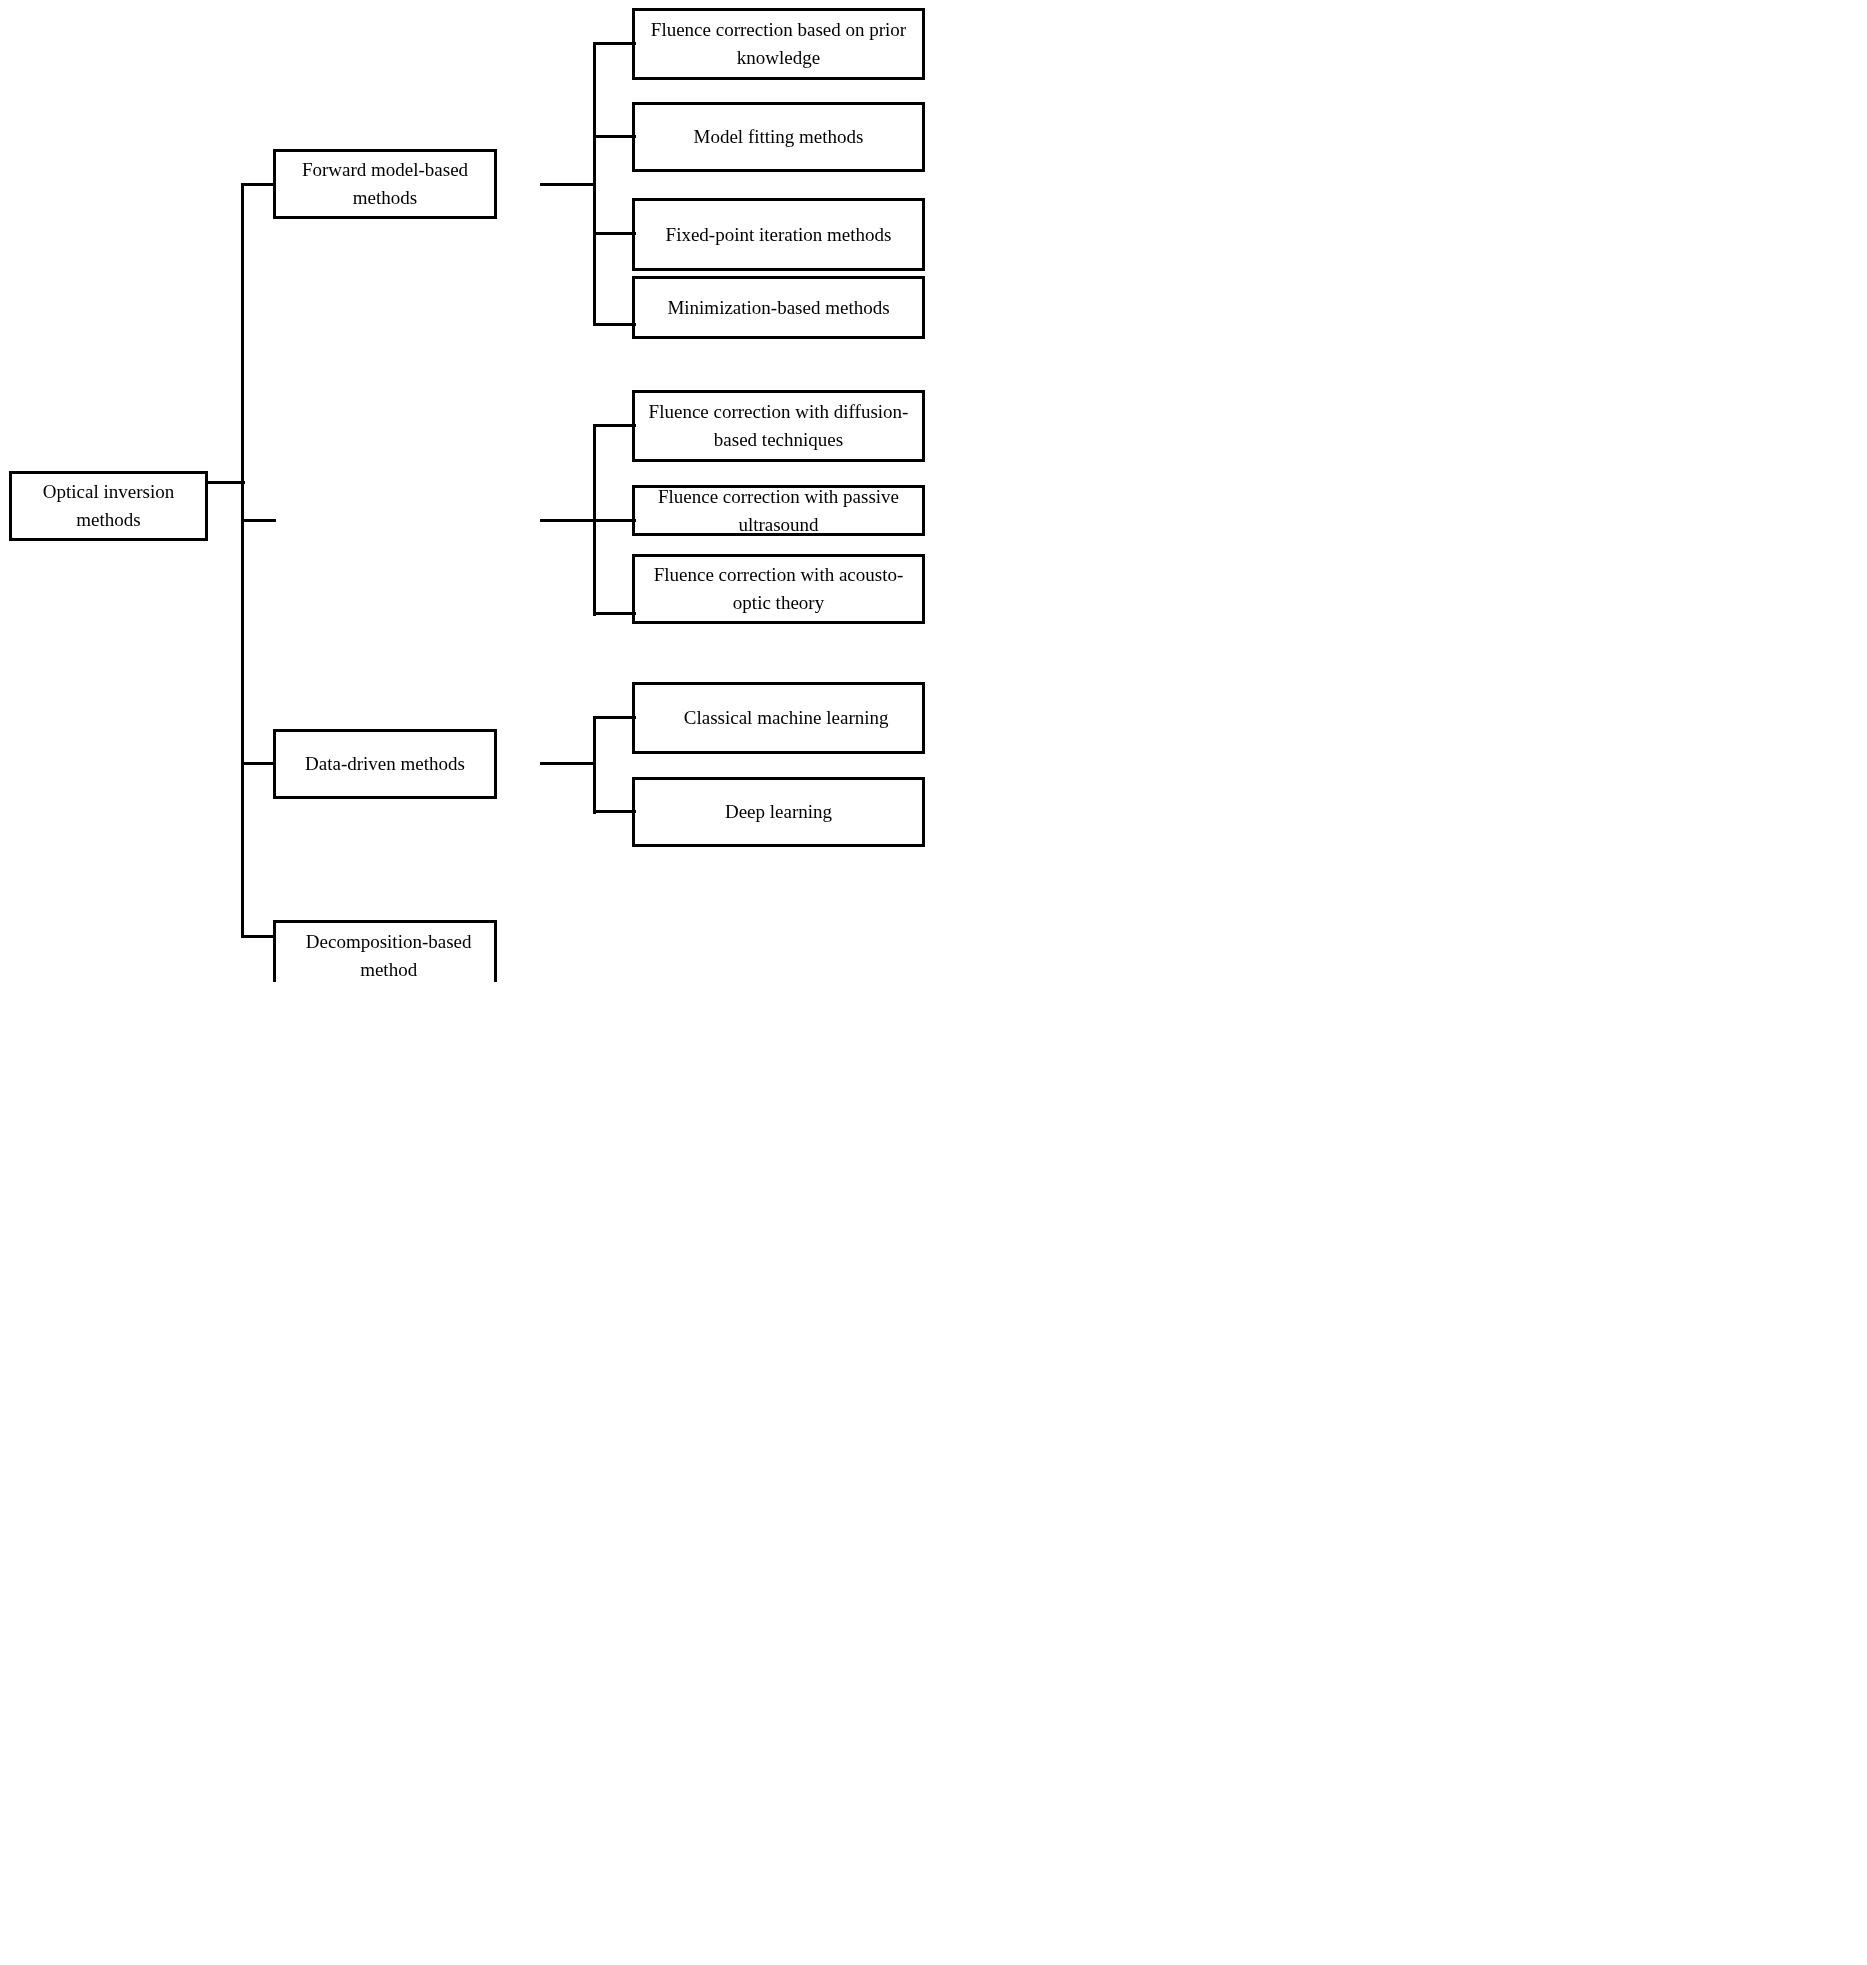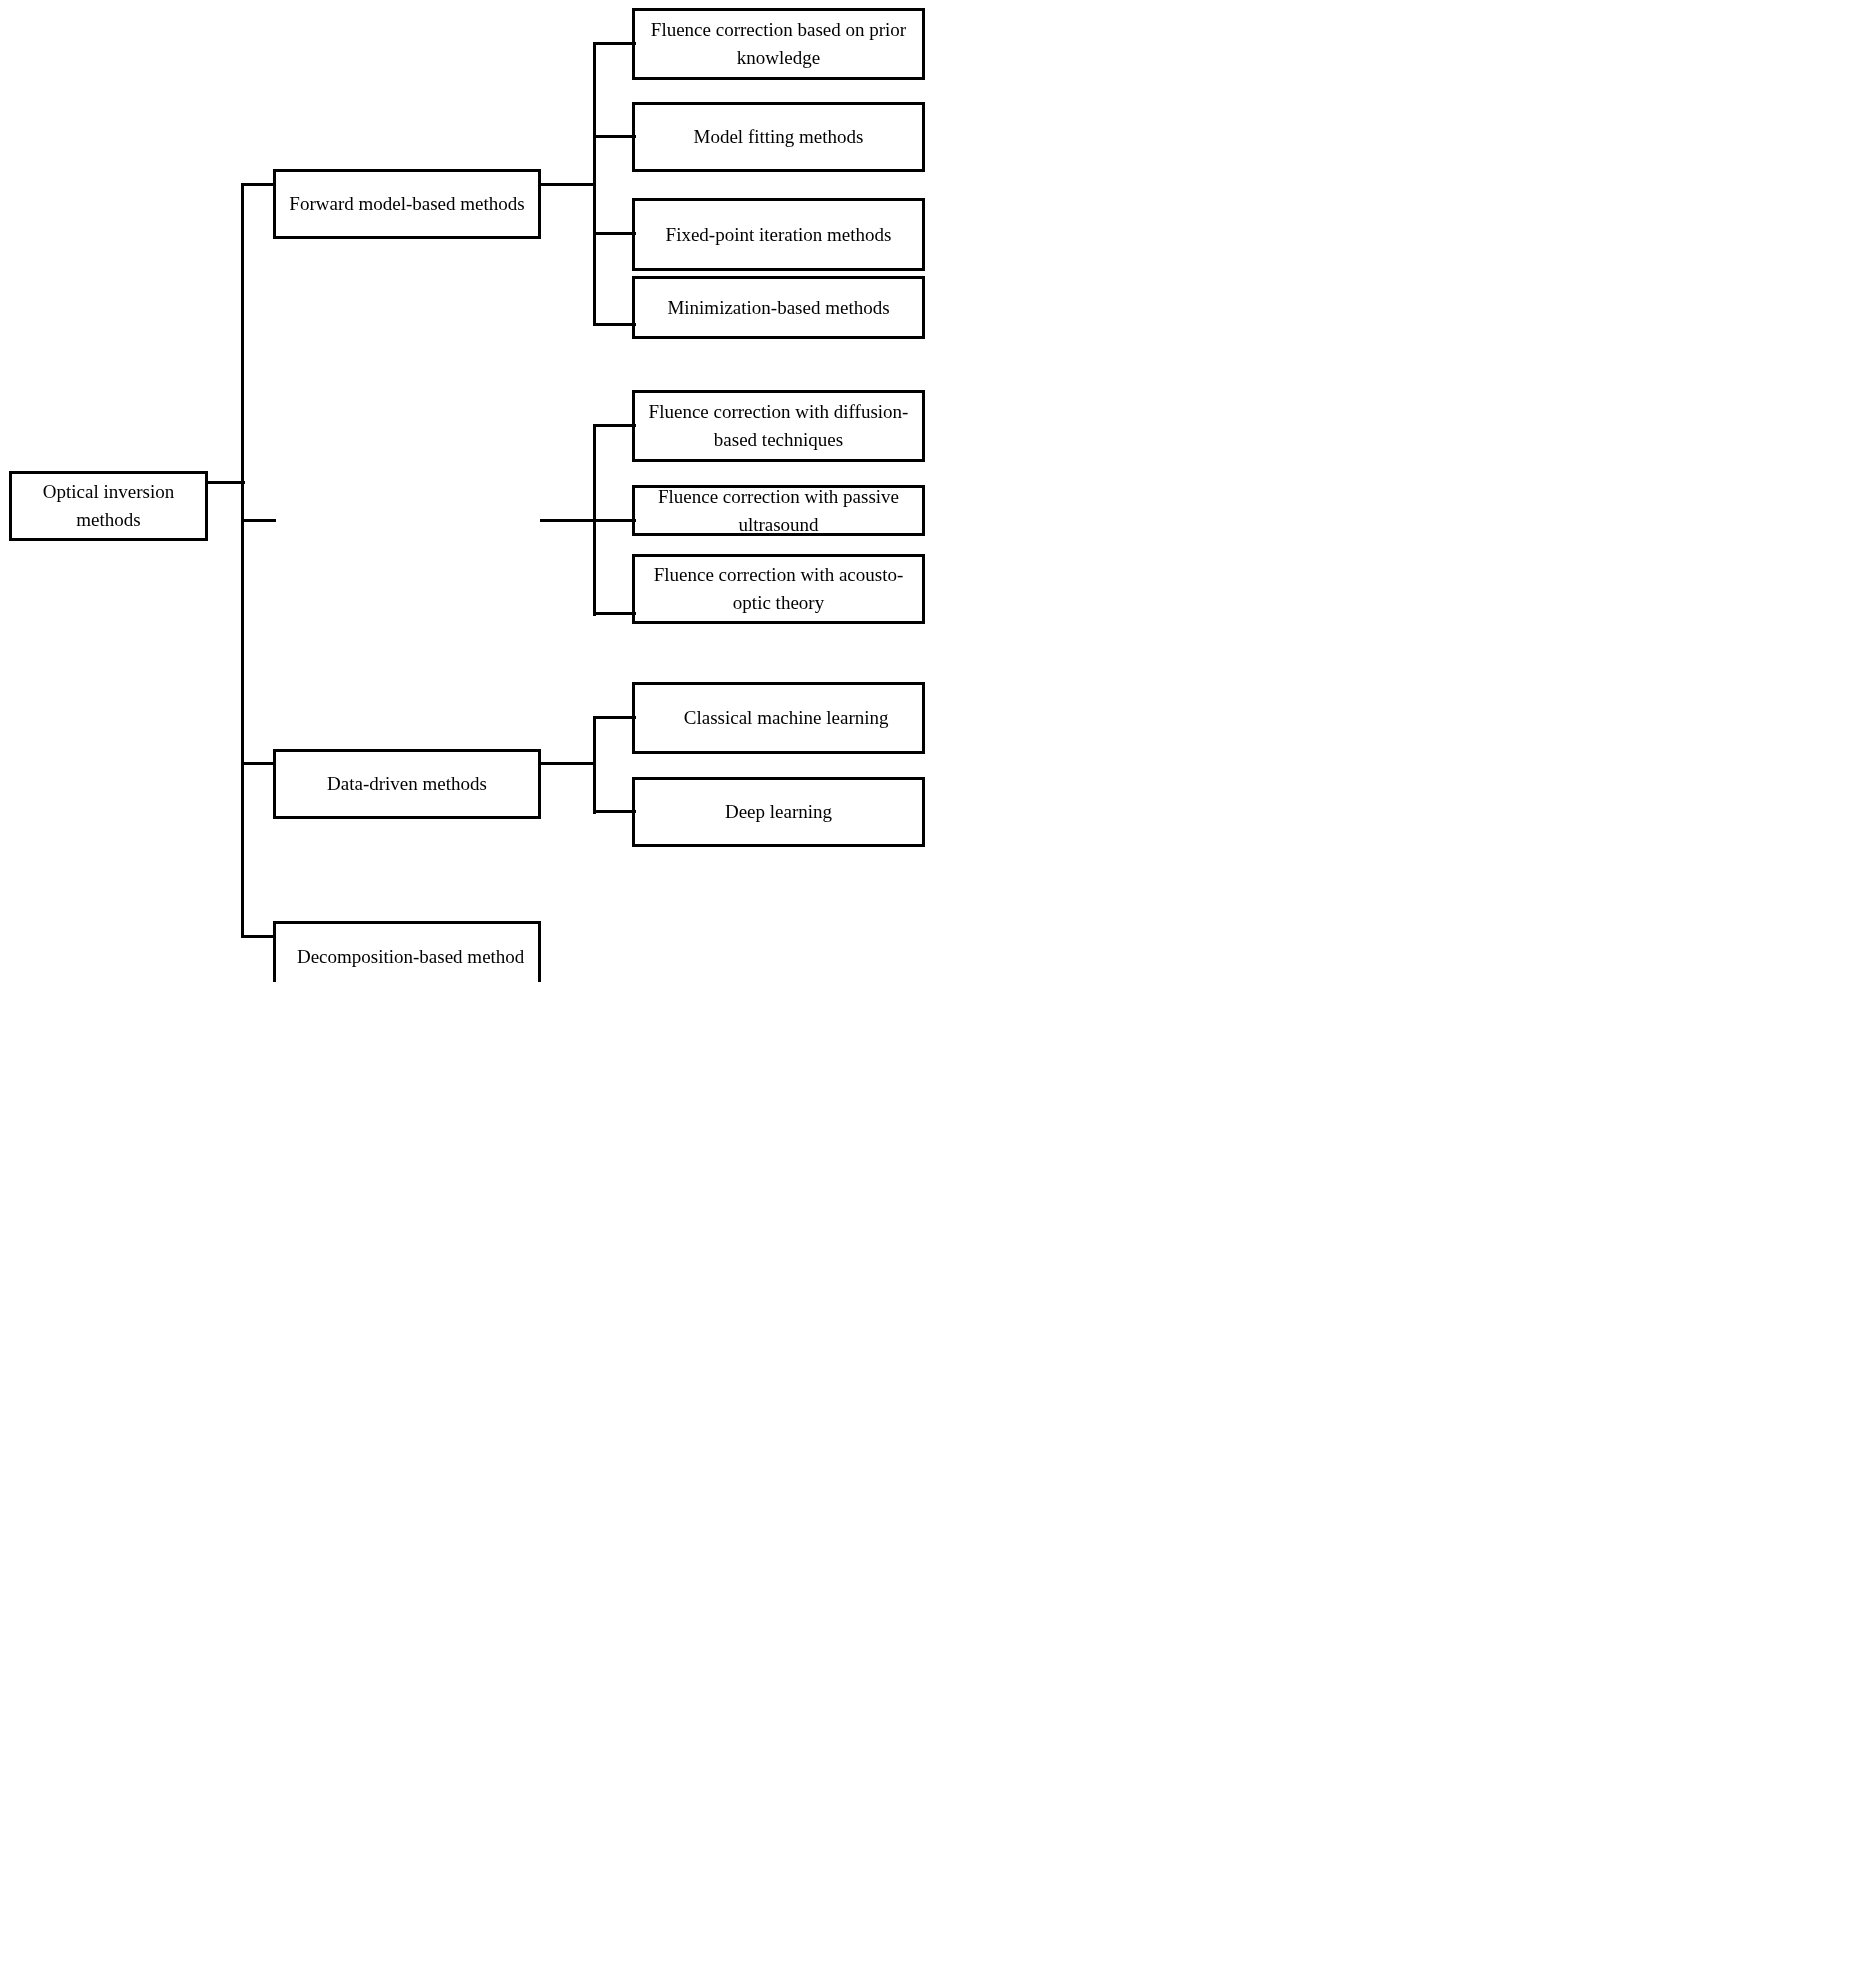--- a/index.html
+++ b/index.html
@@ -21,40 +21,40 @@
     background: #ffffff;
     border: 3.2px solid #000000;
     display: flex;
     align-items: center;
     justify-content: center;
     text-align: center;
     font-size: 19px;
     line-height: 1.45;
     padding: 0 7.7px;
   }
-  .l2 { left: 273px; width: 268px; margin-top: 20px; }
+  .l2 { left: 273px; width: 224px; }
   .l3 { left: 632px; width: 293px; }
   .line {
     position: absolute;
     background: #000000;
   }
 </style>
 </head>
 <body>
 
 <div class="canvas">
 
   <div class="node" style="left:9px; top:471px; width:199px; height:70px;">Optical inversion methods</div>
 
   <div class="node l2" style="top:149px; height:70px;">Forward model-based methods</div>
 
 
   <div class="node l2" style="top:729px; height:70px;">Data-driven methods</div>
 
-  <div class="node l2" style="top:901px; height:71px;padding-left:15px;">Decomposition-based method</div>
+  <div class="node l2" style="top:920px; height:71px;padding-left:15px;">Decomposition-based method</div>
 
   <div class="node l3" style="top:7.7px; height:72px;text-align:center;">Fluence correction based on prior knowledge</div>
 
   <div class="node l3" style="top:102px; height:70px;">Model fitting methods</div>
 
   <div class="node l3" style="top:198px; height:73px;">Fixed-point iteration methods</div>
 
   <div class="node l3" style="top:276px; height:63px;">Minimization-based methods</div>
 
   <div class="node l3" style="top:390px; height:72px;">Fluence correction with diffusion-based techniques</div>

